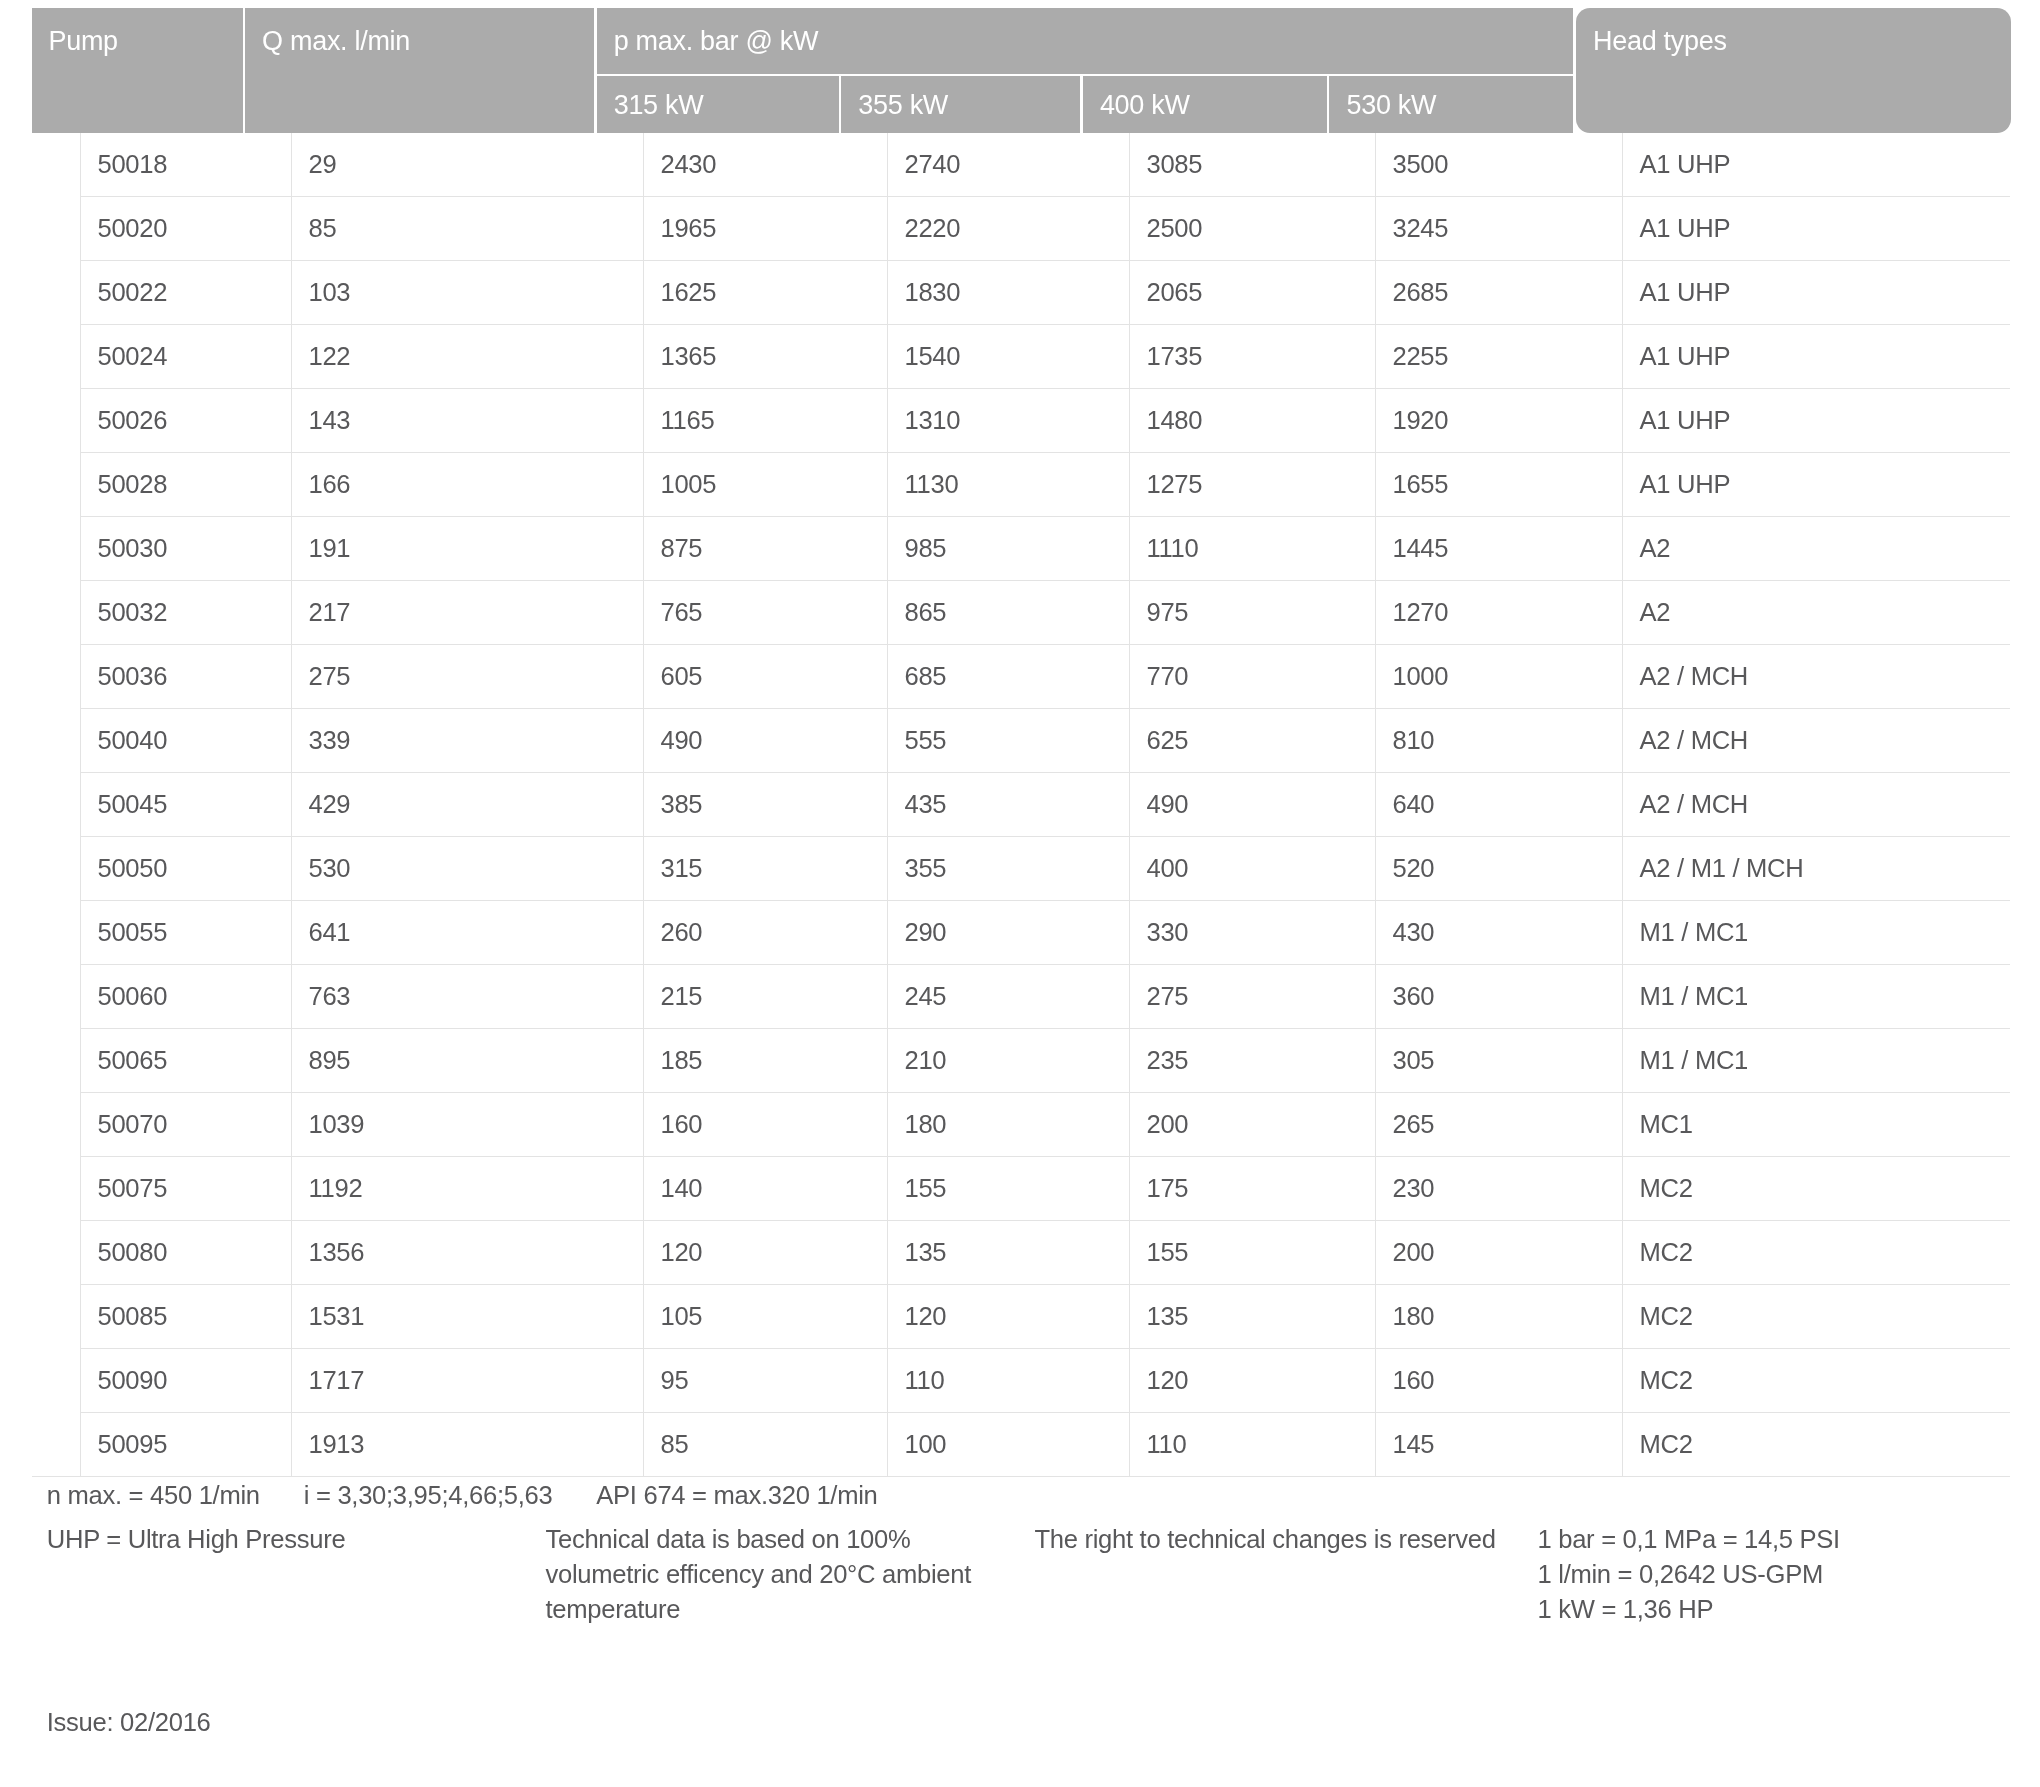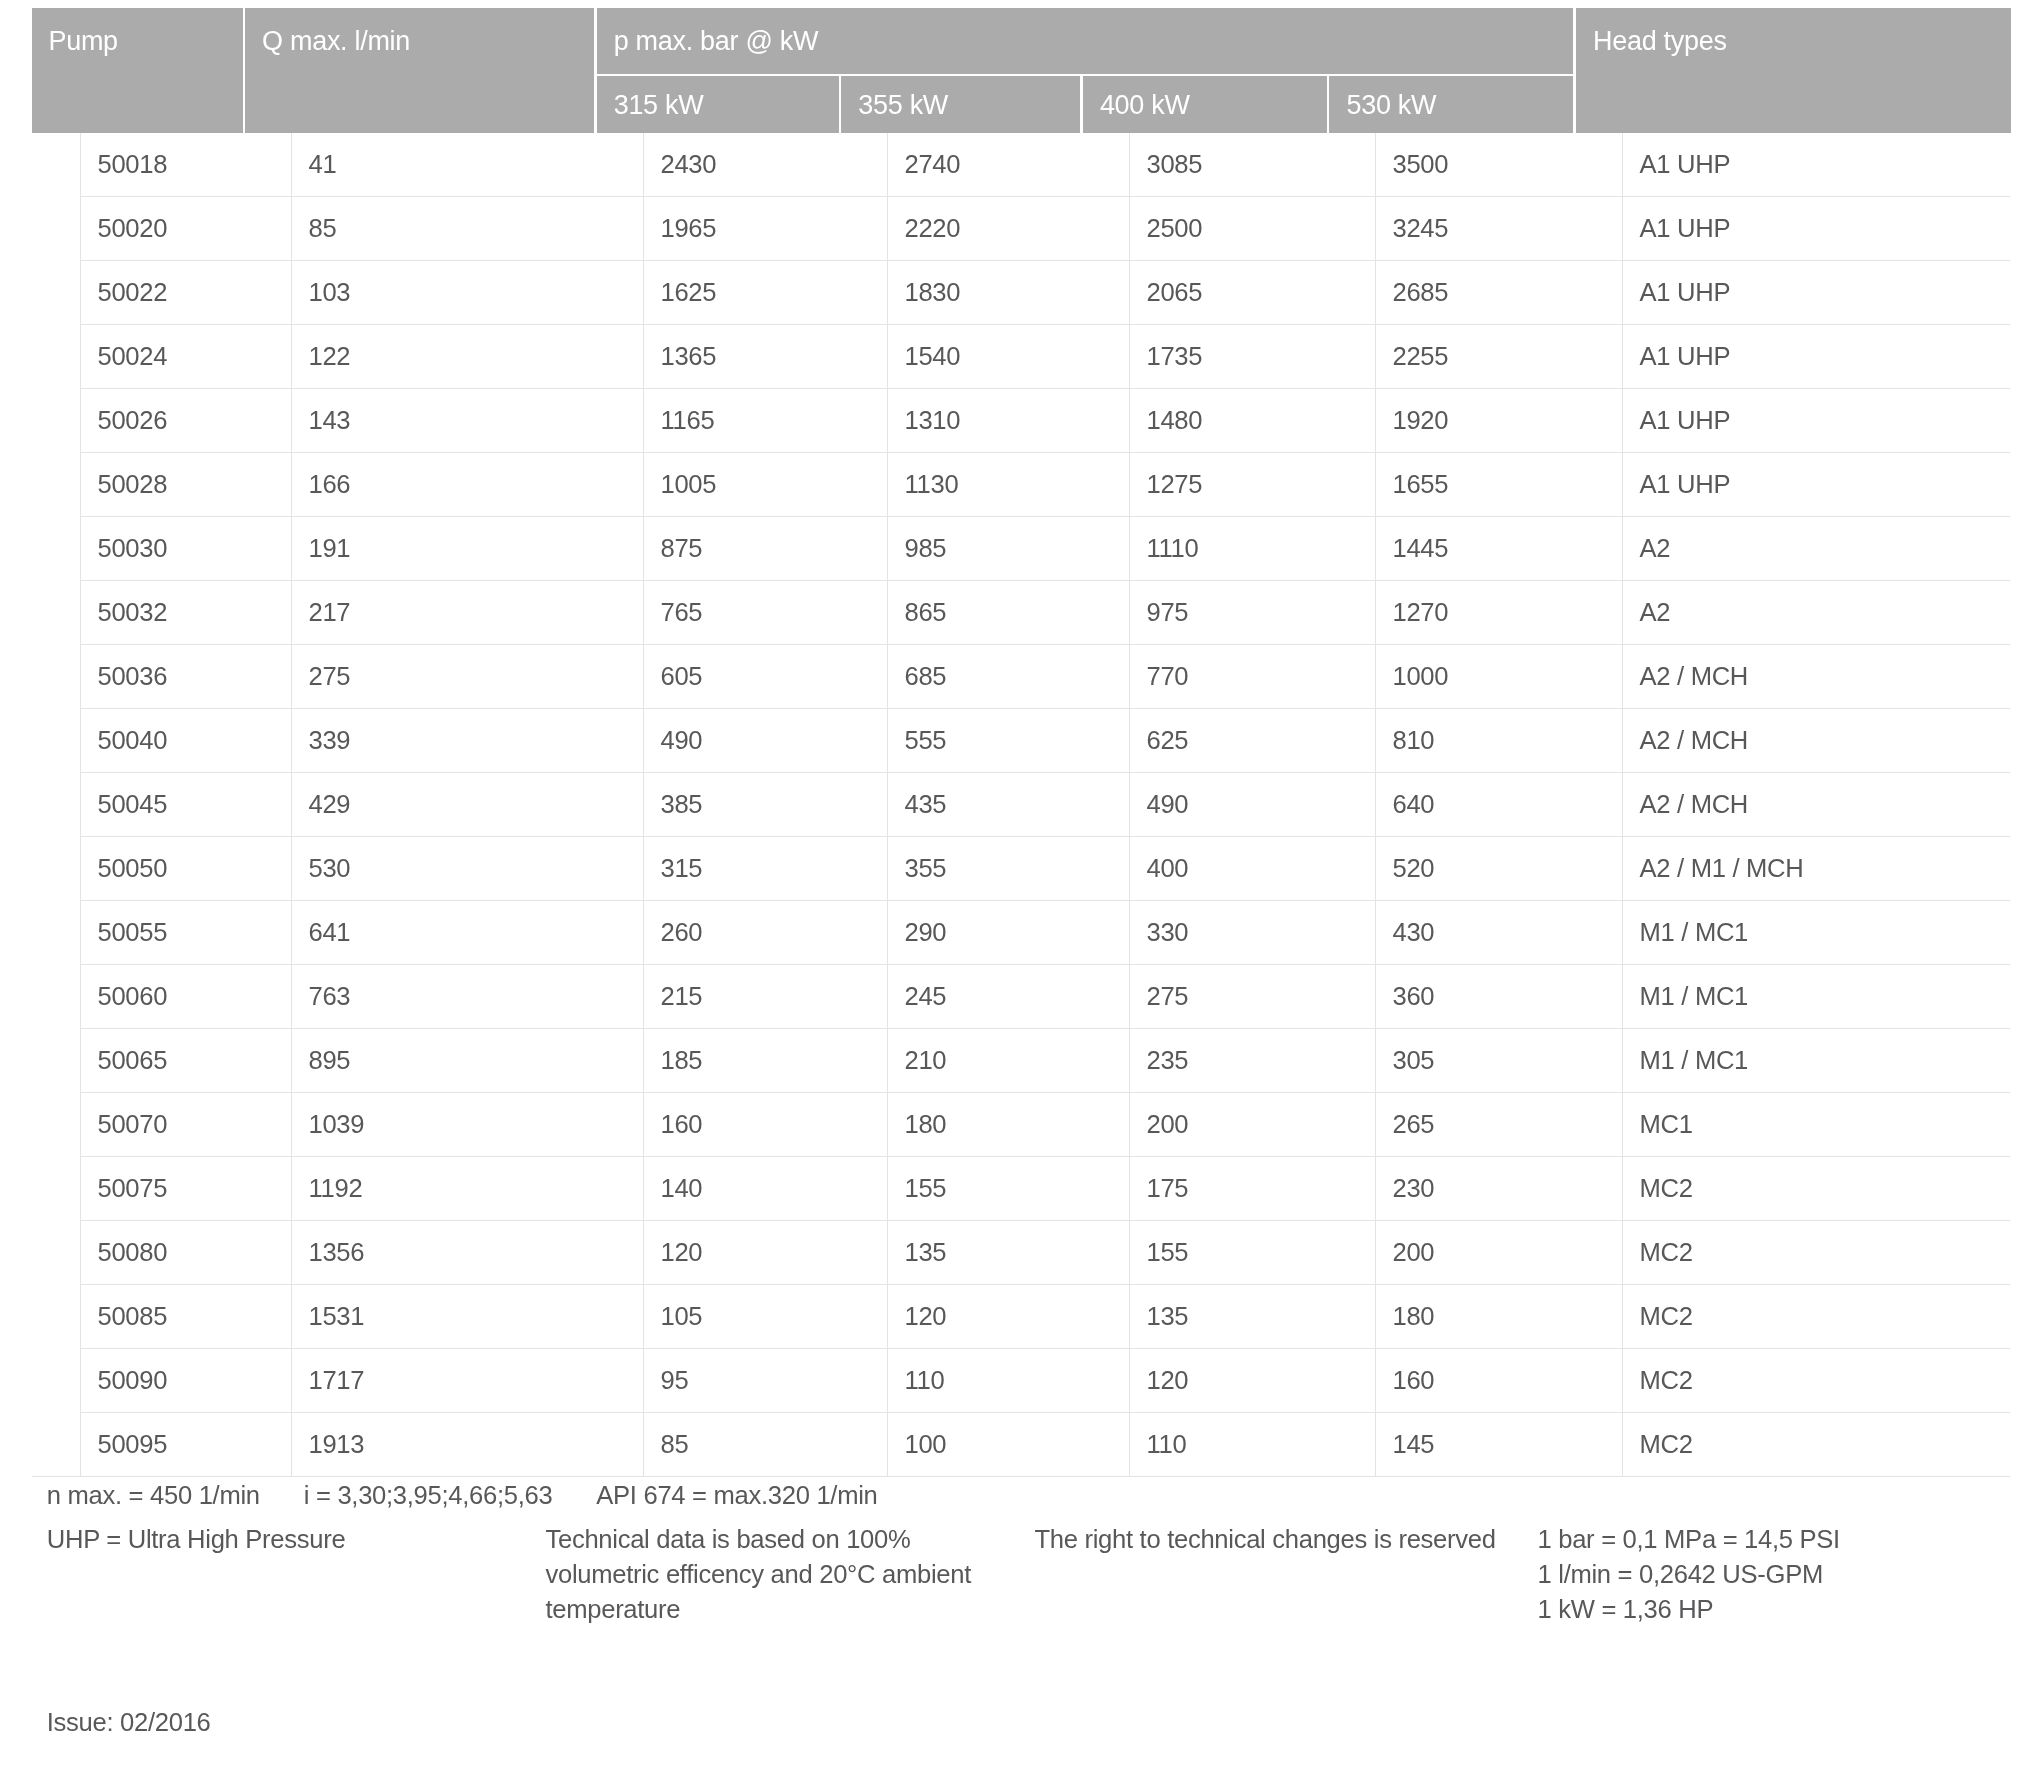--- a/index.html
+++ b/index.html
@@ -28,21 +28,21 @@
     font-size:27px;
     padding-left:17px;
     display:flex;align-items:flex-start;
   }
   .hcell.span2{grid-row:1 / span 2;padding-top:18px;}
   .hcell.row1{grid-row:1;padding-top:18px;}
   .hcell.row2{grid-row:2;padding-top:14px;}
   .h-pump{grid-column:1;}
   .h-qmax{grid-column:2;}
   .h-pmax{grid-column:3 / span 4;}
-  .h-head{grid-column:7;}
+  .h-head{grid-column:7;border-radius:14px;}
   .h-kw1{grid-column:3;}
   .h-kw2{grid-column:4;}
   .h-kw3{grid-column:5;}
   .h-kw4{grid-column:6;}
 
   
   .tbody{border-bottom:1.7px solid var(--line,#e3e3e3);padding-left:48px;}
   .trow{
     display:grid;
     grid-template-columns:var(--cols);
@@ -86,21 +86,21 @@
       <div class="hcell span2 h-head">Head types</div>
       <div class="hcell row2 h-kw1">315 kW</div>
       <div class="hcell row2 h-kw2">355 kW</div>
       <div class="hcell row2 h-kw3">400 kW</div>
       <div class="hcell row2 h-kw4">530 kW</div>
     </div>
 
     <div class="tbody" id="table-body">
         <div class="trow">
           <div class="tcell">50018</div>
-          <div class="tcell">41</div>
+          <div class="tcell">29</div>
           <div class="tcell">2430</div>
           <div class="tcell">2740</div>
           <div class="tcell">3085</div>
           <div class="tcell">3500</div>
           <div class="tcell">A1 UHP</div>
         </div>
         <div class="trow">
           <div class="tcell">50020</div>
           <div class="tcell">85</div>
           <div class="tcell">1965</div>

